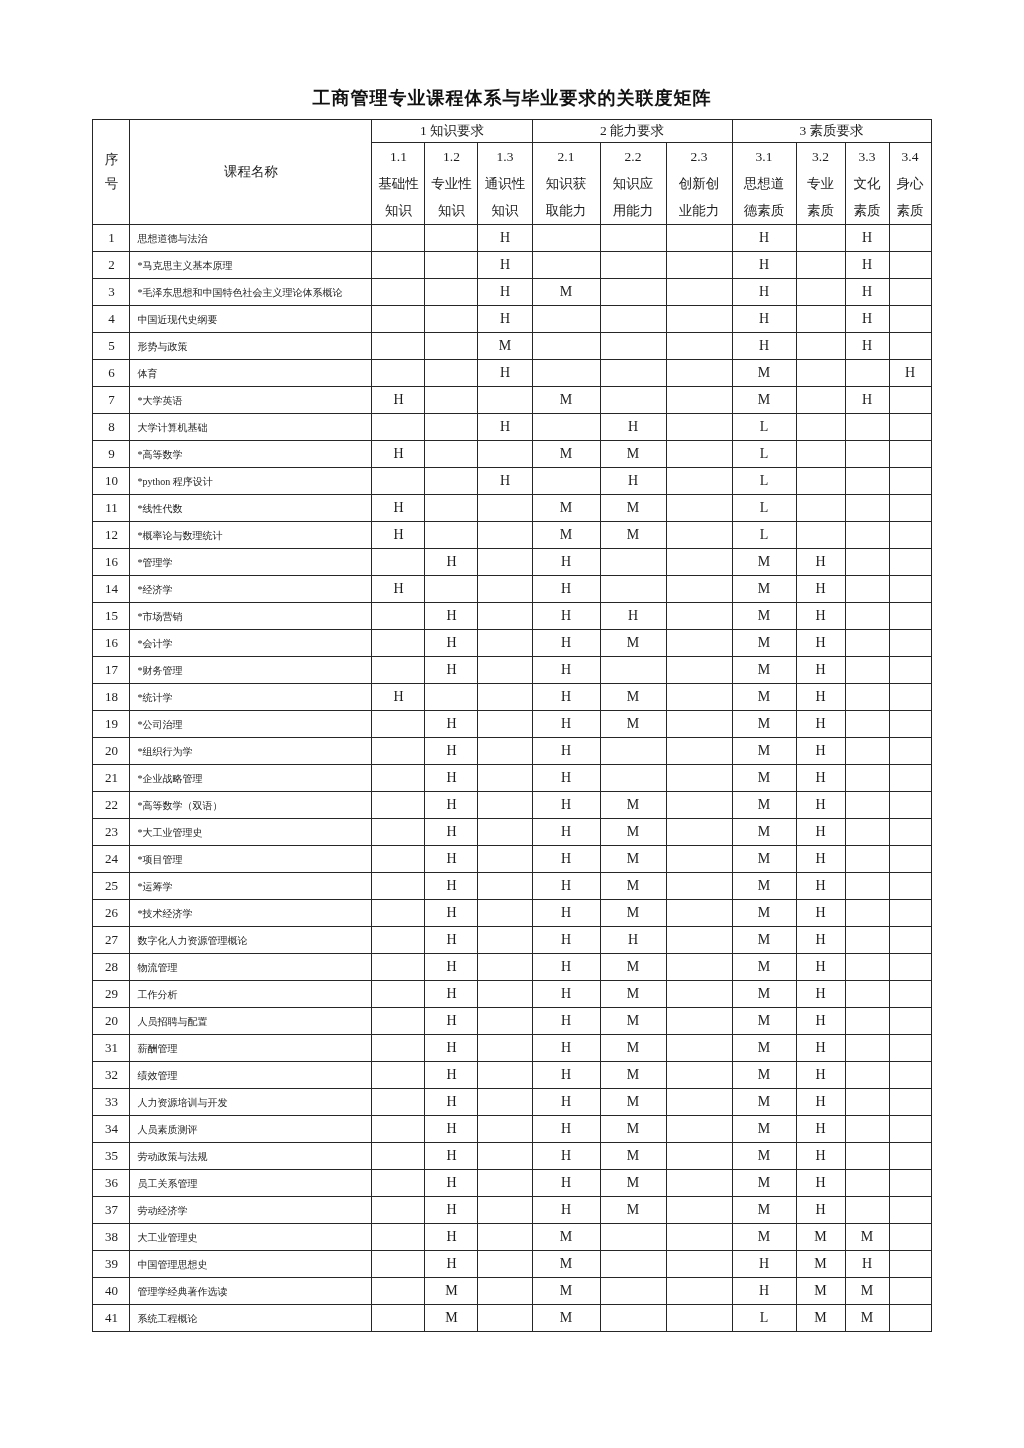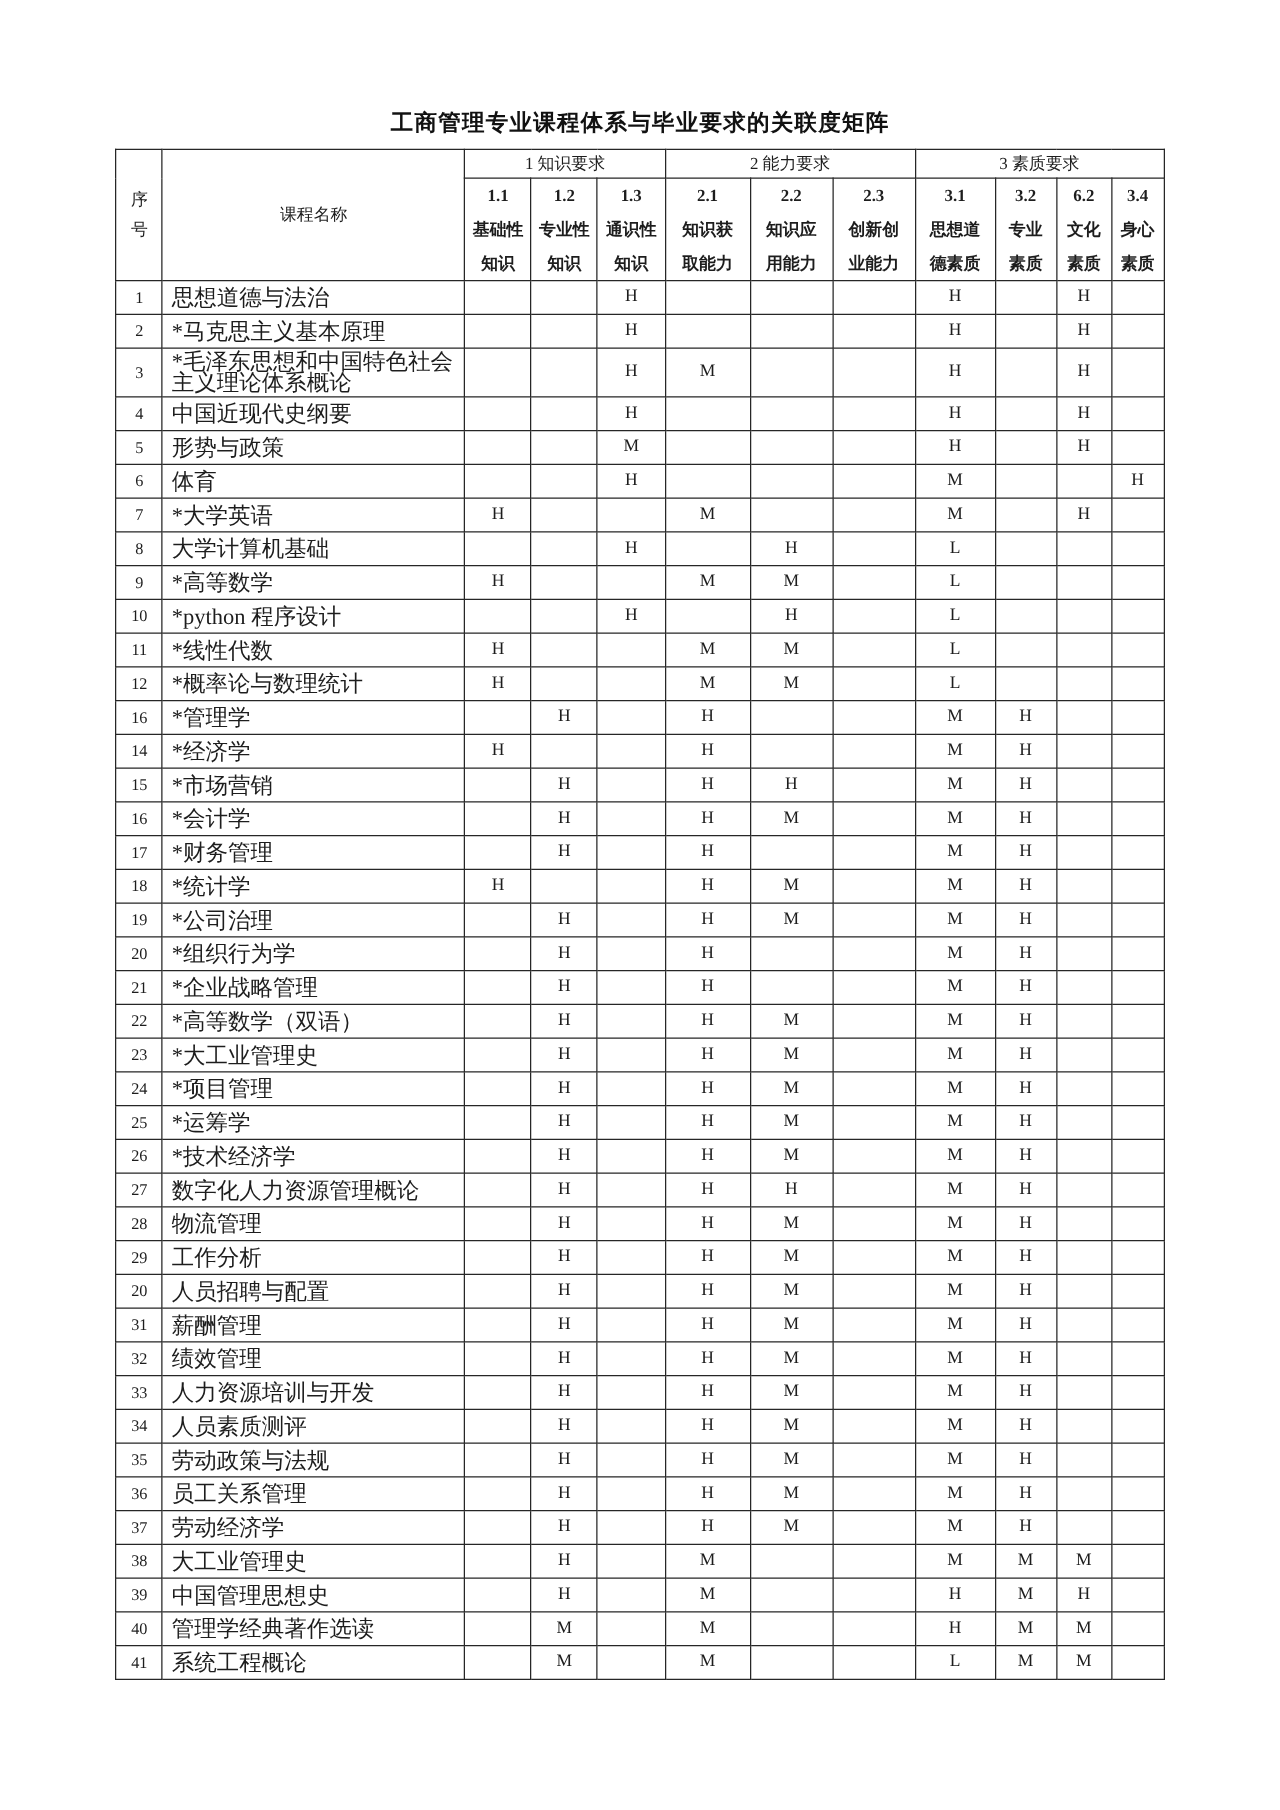--- a/index.html
+++ b/index.html
@@ -22,26 +22,26 @@
   .matrix th, .matrix td {
     border:1px solid #262626;
     font-weight:normal;
     text-align:center; vertical-align:middle;
     font-size:13.5px; padding:0;
     overflow:hidden;
   }
   tr.group-row { height:23px; }
   tr.sub-row { height:82px; }
   th.corner-seq { white-space:pre-line; line-height:24px; font-size:13.5px; }
-  th.sub { white-space:pre-line; line-height:27px; font-size:13.5px;font-weight:bold; }
+  th.sub { white-space:pre-line; line-height:27px; font-size:13.5px; }
   tbody tr { height:27px; }
   td.seq-cell { font-size:13px; }
   td.course-cell {
     text-align:left; padding:2px 7px;
-    font-size:18px; line-height:17px;
+    font-size:10px; line-height:17px;
   }
   td.mark-cell { font-size:14px; }
 </style>
 </head>
 <body>
 
 <div class="page">
   <div class="doc-title">工商管理专业课程体系与毕业要求的关联度矩阵</div>
 
   <table class="matrix">
@@ -86,21 +86,21 @@
 用能力</th>
         <th class="sub">2.3
 创新创
 业能力</th>
         <th class="sub">3.1
 思想道
 德素质</th>
         <th class="sub">3.2
 专业
 素质</th>
-        <th class="sub">6.2
+        <th class="sub">3.3
 文化
 素质</th>
         <th class="sub">3.4
 身心
 素质</th>
       </tr>
     </thead>
     <tbody>
   <tr>
     <td class="seq-cell">1</td>

